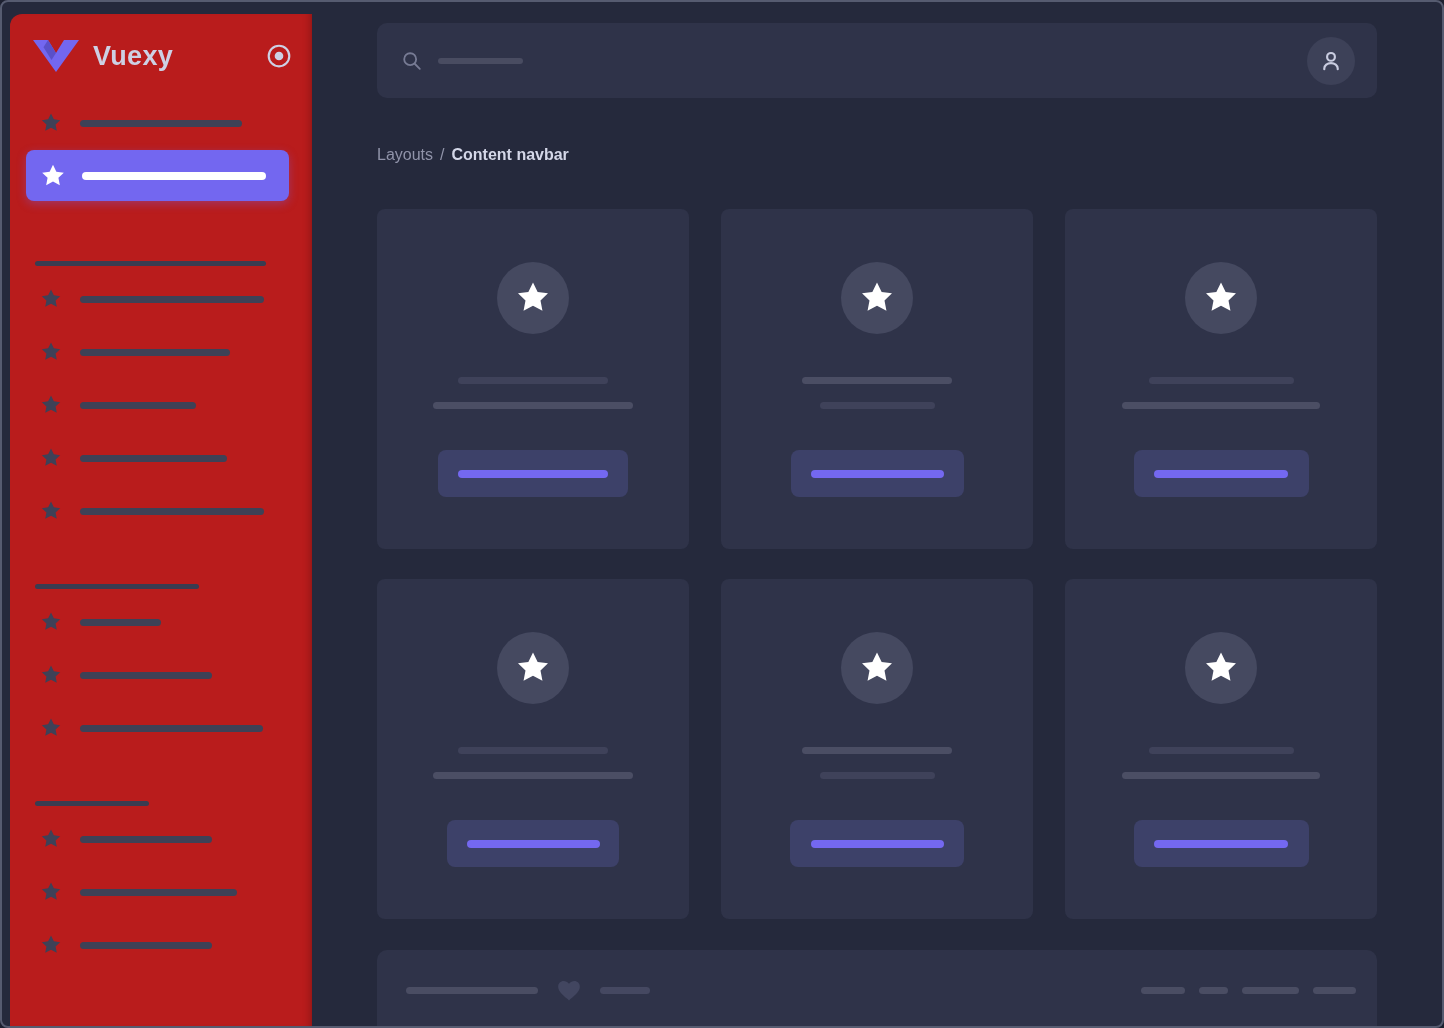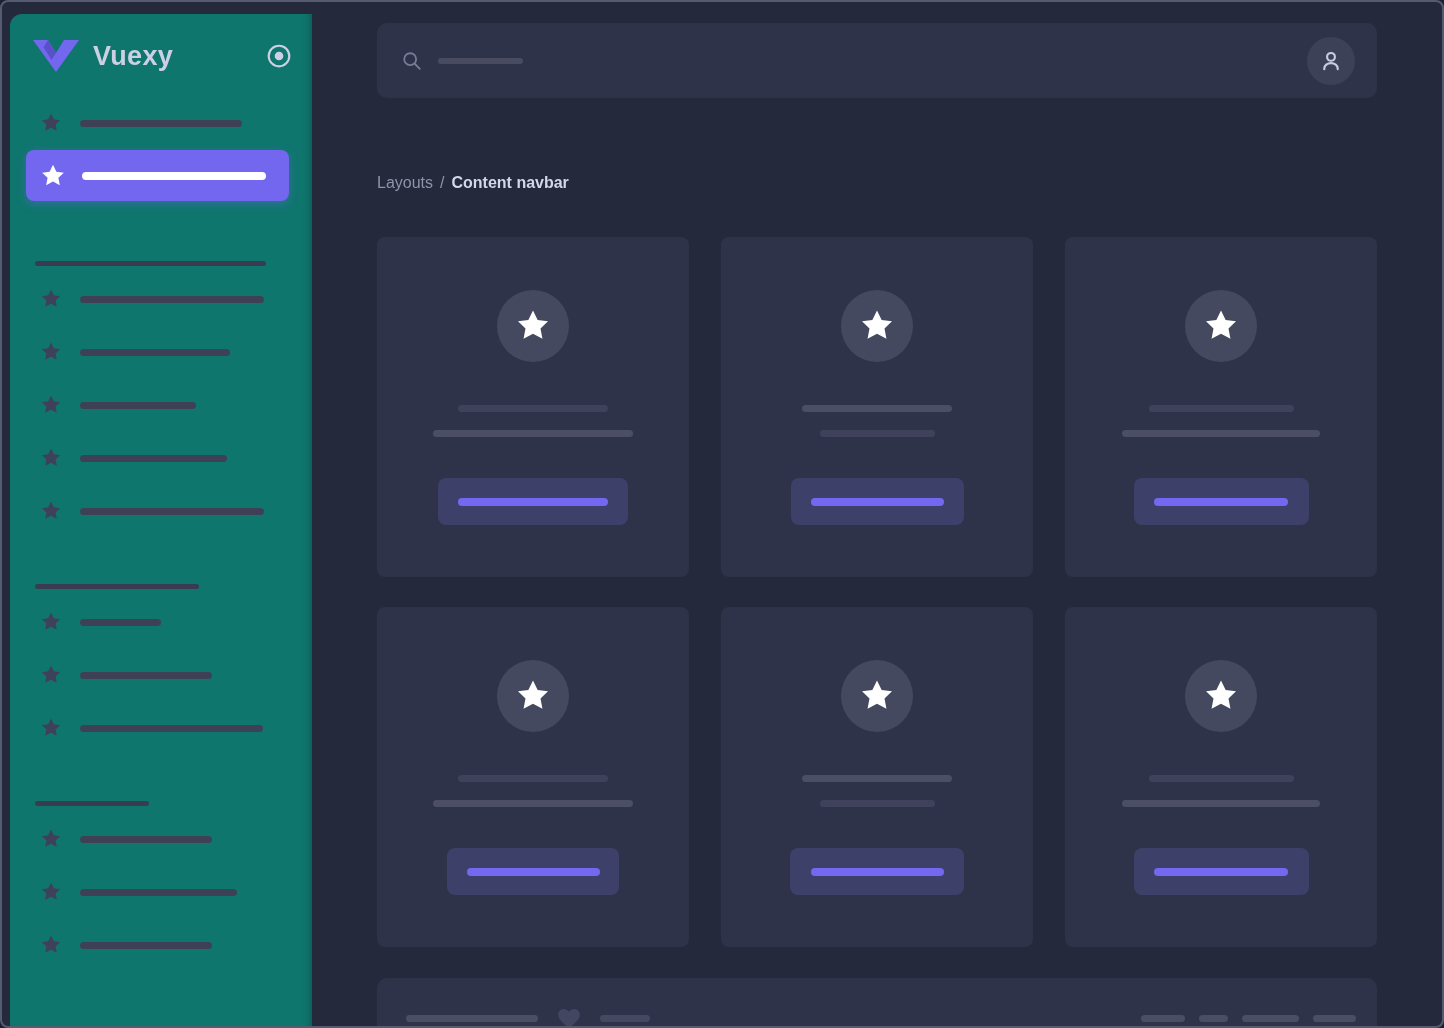--- a/index.html
+++ b/index.html
@@ -4,21 +4,21 @@
 <style>
   html,body{margin:0;padding:0;background:#1d2030;}
   .screen{
     position:relative;width:1444px;height:1028px;box-sizing:border-box;
     background:#25293c;border:2px solid #565b70;border-radius:8px;overflow:hidden;
     font-family:"Liberation Sans",sans-serif;
   }
   
   .sidebar{
     position:absolute;left:8px;top:12px;bottom:0;width:302px;
-    background:#0f766e;border-top-left-radius:12px;
+    background:#b91c1c;border-top-left-radius:12px;
     box-shadow:inset -8px 0 10px -8px rgba(0,0,0,.35);
   }
   .sidebar-header{display:flex;align-items:center;height:84px;padding:0 20px 0 21px;}
   .logo svg{display:block;width:50px;height:36px;}
   .brand{margin-left:12px;font-size:27px;font-weight:700;color:#cdd0e4;letter-spacing:.3px;}
   .pin{margin-left:auto;width:26px;height:26px;color:#cdd0e4;cursor:pointer;}
   .pin svg{display:block;width:26px;height:26px;}
   .menu{padding:0;}
   .menu-item{display:flex;align-items:center;height:26px;padding:0 0 0 30px;margin-top:27px;}
   .menu > .menu-item:first-child{margin-top:12px;}
@@ -42,21 +42,21 @@
   }
   .search{display:flex;align-items:center;flex:1;cursor:text;}
   .search-icon{width:22px;height:22px;color:#777b94;}
   .search-icon svg{display:block;width:100%;height:100%;}
   .search-bar{margin-left:15px;height:6px;border-radius:3px;background:#494c61;}
   .avatar{
     width:48px;height:48px;border-radius:50%;background:#3d4158;flex:none;
     display:flex;align-items:center;justify-content:center;cursor:pointer;
   }
   .avatar svg{width:26px;height:26px;color:#c9cce0;display:block;}
-  .breadcrumb{margin-top:76px;font-size:16px;color:#9093a9;display:flex;gap:7px;align-items:baseline;}
+  .breadcrumb{margin-top:48px;font-size:16px;color:#9093a9;display:flex;gap:7px;align-items:baseline;}
   .breadcrumb .current{color:#d4d7e8;font-weight:700;}
   
   .grid{margin-top:45px;display:grid;grid-template-columns:repeat(3,1fr);gap:30px 32px;}
   .card{height:340px;border-radius:8px;background:#2f3349;display:flex;flex-direction:column;align-items:center;}
   .card-avatar{
     margin-top:53px;width:72px;height:72px;border-radius:50%;background:#454960;
     display:flex;align-items:center;justify-content:center;flex:none;
   }
   .card-avatar svg{width:36px;height:36px;color:#ffffff;display:block;}
   .sk{height:7px;border-radius:4px;}

